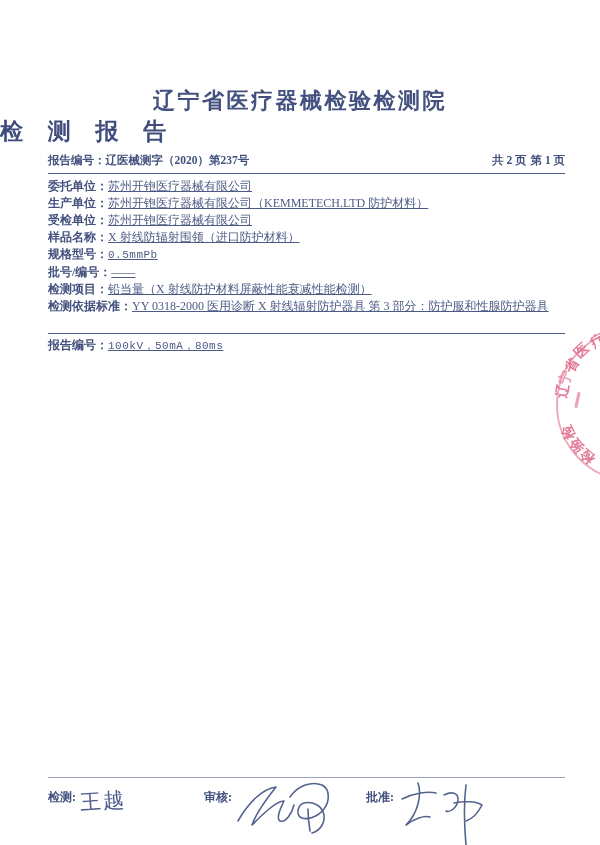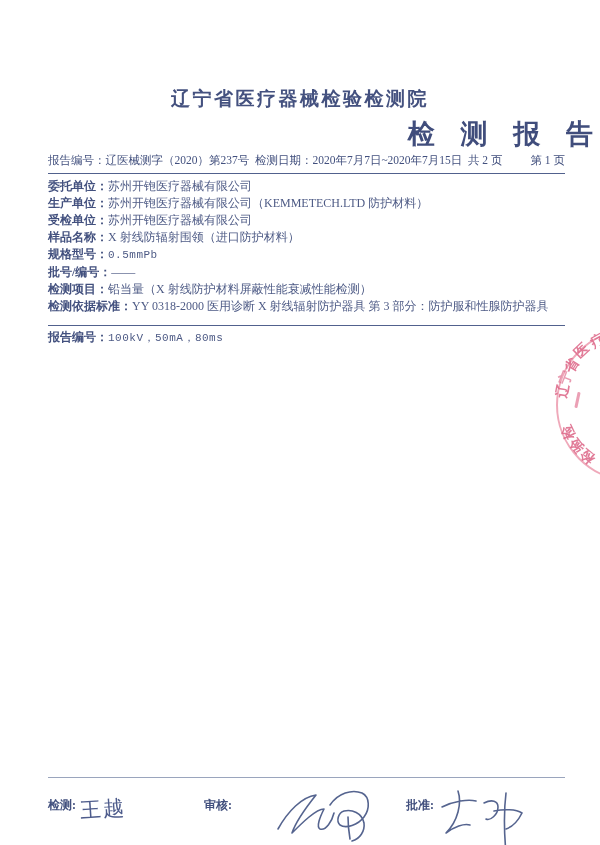--- a/index.html
+++ b/index.html
@@ -6,42 +6,42 @@
   body{
     width:600px;height:845px;background:#ffffff;position:relative;overflow:hidden;
     font-family:"Liberation Serif","DejaVu Serif",serif;
     color:#4a5784;
   }
   .page{position:absolute;inset:0;background:#ffffff;}
 
   
   .institute{
     position:absolute;top:86px;left:0;width:100%;text-align:center;
-    font-size:19px;font-weight:700;letter-spacing:2.5px;color:#44517f;
+    font-size:22px;font-weight:700;letter-spacing:2.5px;color:#44517f;
   }
   .report-title{
-    position:absolute;top:116px;left:0;width:100%;text-align:right;
-    font-size:27px;font-weight:700;letter-spacing:7px;word-spacing:5px;color:#404d7c;
+    position:absolute;top:116px;left:0;width:100%;text-align:left;
+    font-size:23px;font-weight:700;letter-spacing:7px;word-spacing:5px;color:#404d7c;
   }
 
   
   .content{position:absolute;top:153px;left:48px;right:35px;}
   .meta-row{
     display:flex;justify-content:space-between;align-items:baseline;white-space:nowrap;
-    font-size:11.5px;font-weight:400;color:#42507e;
+    font-size:11.5px;font-weight:700;color:#42507e;
     border-bottom:1.5px solid #51618d;padding-bottom:5px;
   }
-  .meta-pages{display:inline-flex;gap:28px;}
+  .meta-pages{display:inline-flex;gap:4px;}
   .fields{margin-top:4px;}
   .field-row{font-size:12px;line-height:17px;white-space:nowrap;}
   .field-label{font-weight:700;color:#42507e;}
-  .field-value{color:#4d5a85;}
+  .field-value{color:#4d5a85;text-decoration:underline;}
   .val-mono{font-family:"Liberation Mono","DejaVu Sans Mono",monospace;font-size:11px;letter-spacing:.5px;}
   .row-underlined{
-    border-bottom:1.2px solid #51618d;padding-bottom:10px;margin-bottom:3px;
+    border-bottom:1.2px solid #51618d;padding-bottom:18px;margin-bottom:3px;
   }
 
   
   .seal-clip{position:absolute;top:320px;right:0;width:50px;height:168px;overflow:hidden;pointer-events:none;}
   .seal-circle{
     position:absolute;left:6px;top:8px;width:150px;height:150px;border-radius:50%;
     border:2px solid rgba(235,148,169,0.8);
   }
   .seal-char{
     position:absolute;font-size:14px;font-weight:700;color:rgba(222,107,140,0.9);
@@ -61,38 +61,37 @@
   }
 
   
   .sig-block{position:absolute;top:777px;left:48px;right:35px;border-top:1.2px solid #9aa5bd;}
   .sig-row{display:flex;align-items:flex-start;margin-top:9px;}
   .sig-label{font-size:12px;font-weight:700;color:#42507e;line-height:20px;}
   .sig-name{
     font-size:21px;color:#4e5c8c;transform:rotate(-4deg);margin-left:4px;
     font-weight:400;letter-spacing:2px;
   }
-  .sig-group{display:flex;margin-top:8px;}
-  .sig-g2{margin-left:78px;gap:40px;}
+  .sig-group{display:flex;}
+  .sig-g2{margin-left:78px;}
   .sig-g3{margin-left:24px;}
   .sig-svg{display:block;margin-top:-12px;}
   .sig-stroke{fill:none;stroke:#55648f;stroke-width:1.6;stroke-linecap:round;stroke-linejoin:round;}
 </style>
 </head>
 <body>
 
 <div class="page">
 
   <div class="institute">辽宁省医疗器械检验检测院</div>
   <div class="report-title">检 测 报 告</div>
 
   <div class="content">
     <div class="meta-row">
       <span>报告编号：辽医械测字（2020）第237号</span>
-      <span>检测日期：2020年7月7日~2020年7月15日</span>
       <span class="meta-pages">
         <span>共 2 页</span>
         <span>第 1 页</span>
       </span>
     </div>
 
     <div class="fields">
       <div class="field-row">
         <span class="field-label">委托单位：</span><span class="field-value">苏州开铇医疗器械有限公司</span>
       </div>

